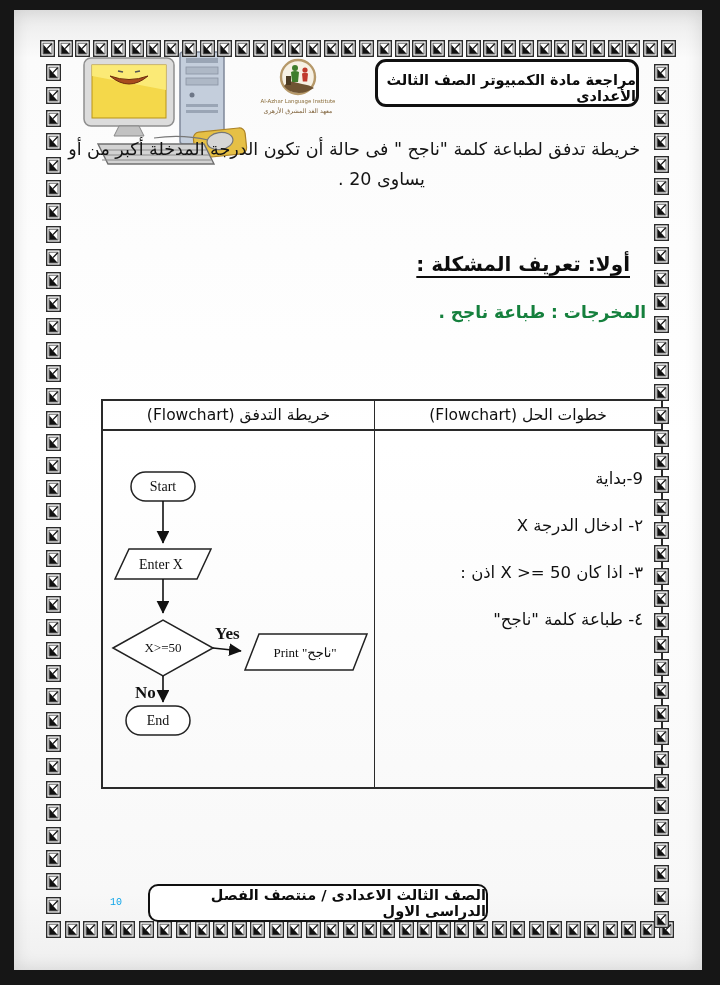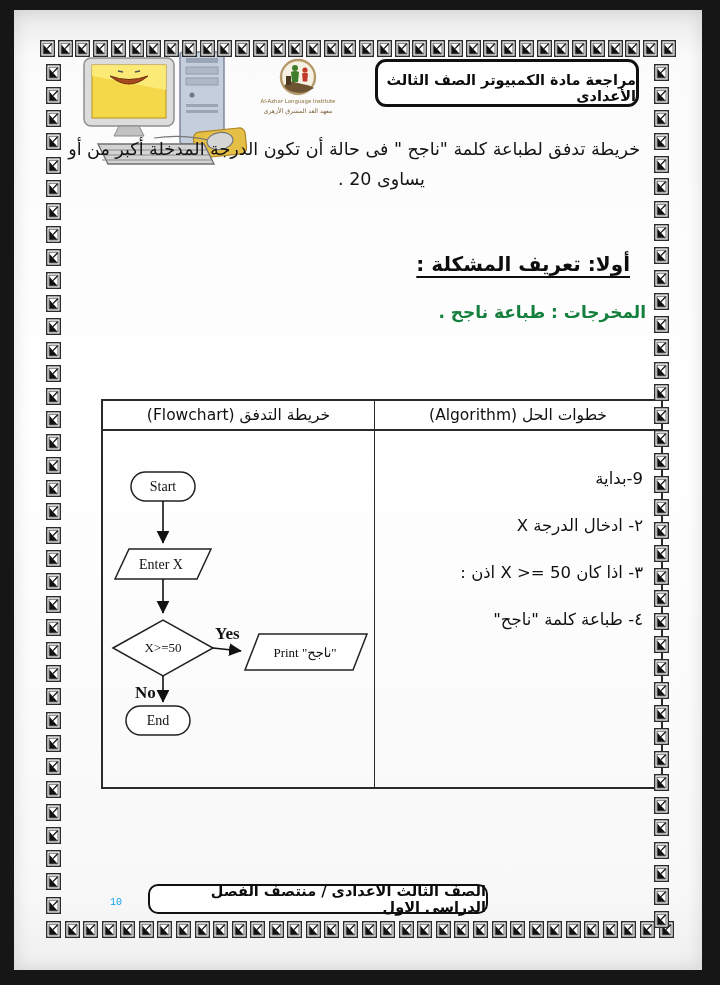--- a/index.html
+++ b/index.html
@@ -50,21 +50,21 @@
   .t-head .cell { display:flex; align-items:center; justify-content:center;
     direction:rtl; font-size:15.5px; color:#101010; }
   .cell-flow { width:272px; border-right:1.6px solid #2a2a2a; }
   .cell-algo { flex:1; }
   .t-body { display:flex; height:356px; direction:ltr; }
   .b-flow { width:272px; border-right:1.6px solid #2a2a2a; position:relative; }
   .b-algo { flex:1; direction:rtl; padding:38px 18px 0 6px; }
   .step { height:47px; font-size:16.5px; color:#101010; text-align:right; white-space:nowrap; }
   .latin { font-family:"Liberation Serif", serif; }
   
-  .footer-box { position:absolute; left:148px; top:884px; width:340px; height:30px; z-index:4;
+  .footer-box { position:absolute; left:148px; top:884px; width:340px; height:38px; z-index:4;
     border:2.5px solid #101010; border-radius:10px; background:#fff;
     display:flex; align-items:center; justify-content:center;
     direction:rtl; font-weight:bold; font-size:14.5px; color:#0c0c0c; }
   .page-num { position:absolute; left:110px; top:897px; z-index:4;
     font-family:Liberation Mono, monospace; font-size:10px; color:#0ea5e9; }
 </style>
 </head>
 <body>
 
 <div class="sheet"></div>
@@ -995,21 +995,21 @@
 
 <div class="sec-heading">أولا: تعريف المشكلة :</div>
 
 <div class="defs">
   <div>المخرجات : طباعة ناجح .</div>
 </div>
 
 <div class="chart-table">
   <div class="t-head">
     <div class="cell cell-flow">خريطة التدفق (Flowchart)</div>
-    <div class="cell cell-algo">خطوات الحل (Algorithm)</div>
+    <div class="cell cell-algo">خطوات الحل (Flowchart)</div>
   </div>
   <div class="t-body">
     <div class="b-flow">
       <svg width="272" height="356" viewBox="0 0 272 356">
         <defs>
           <marker id="arr" markerWidth="9" markerHeight="9" refX="7.5" refY="4" orient="auto">
             <path d="M0 0 L8 4 L0 8 Z" fill="#111"></path>
           </marker>
         </defs>
 

